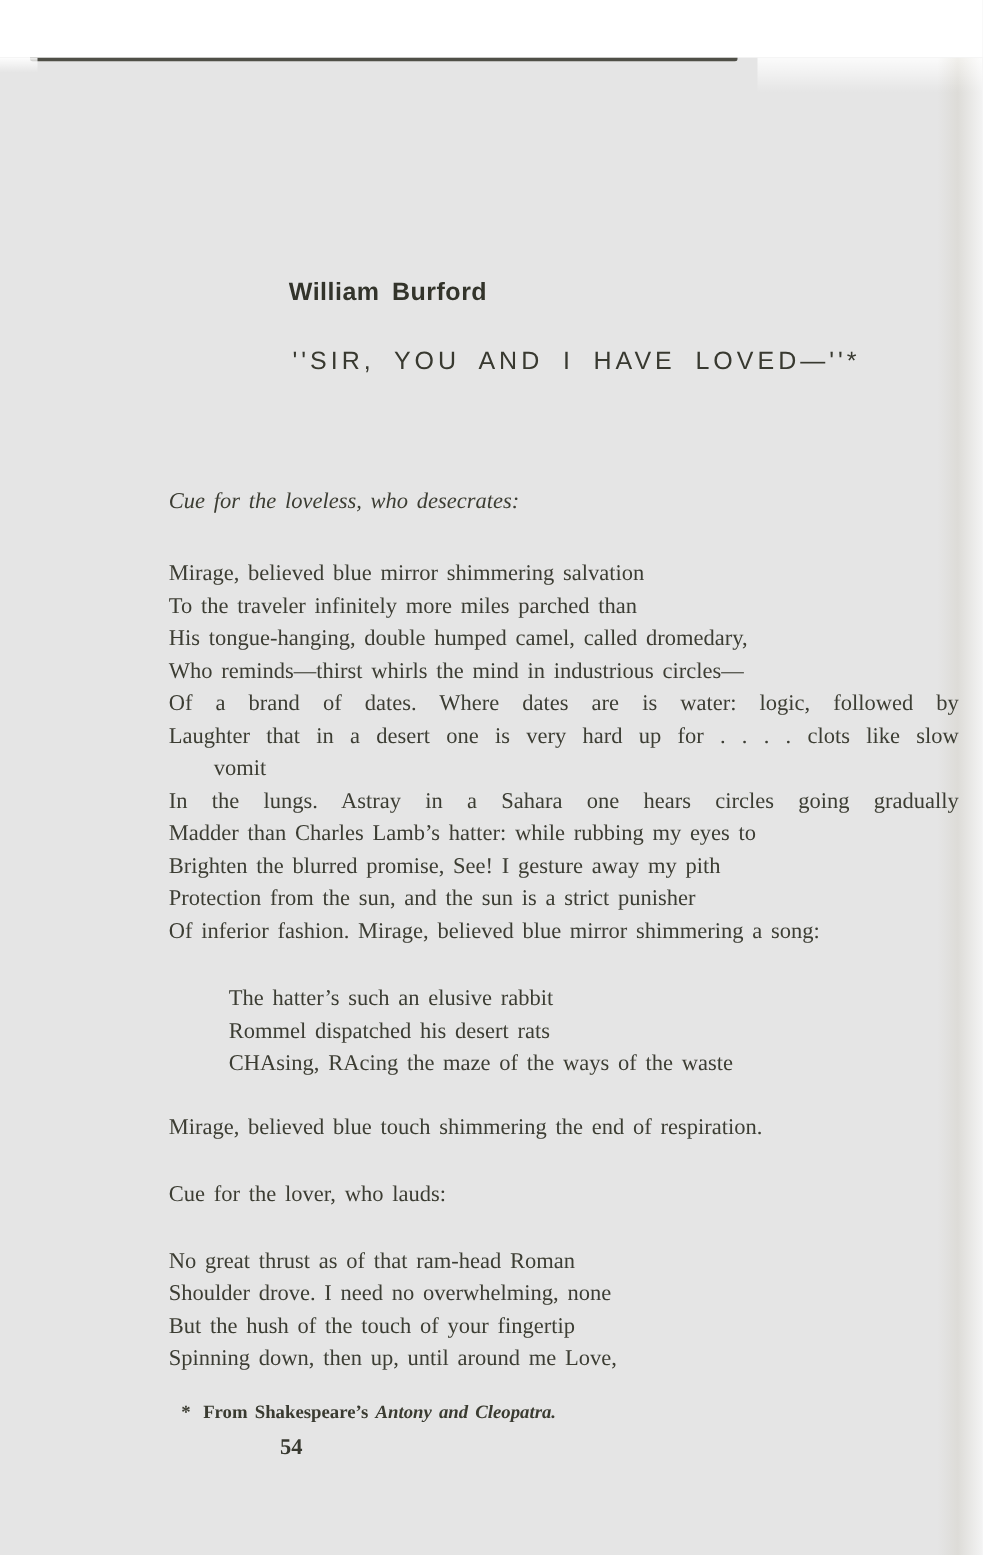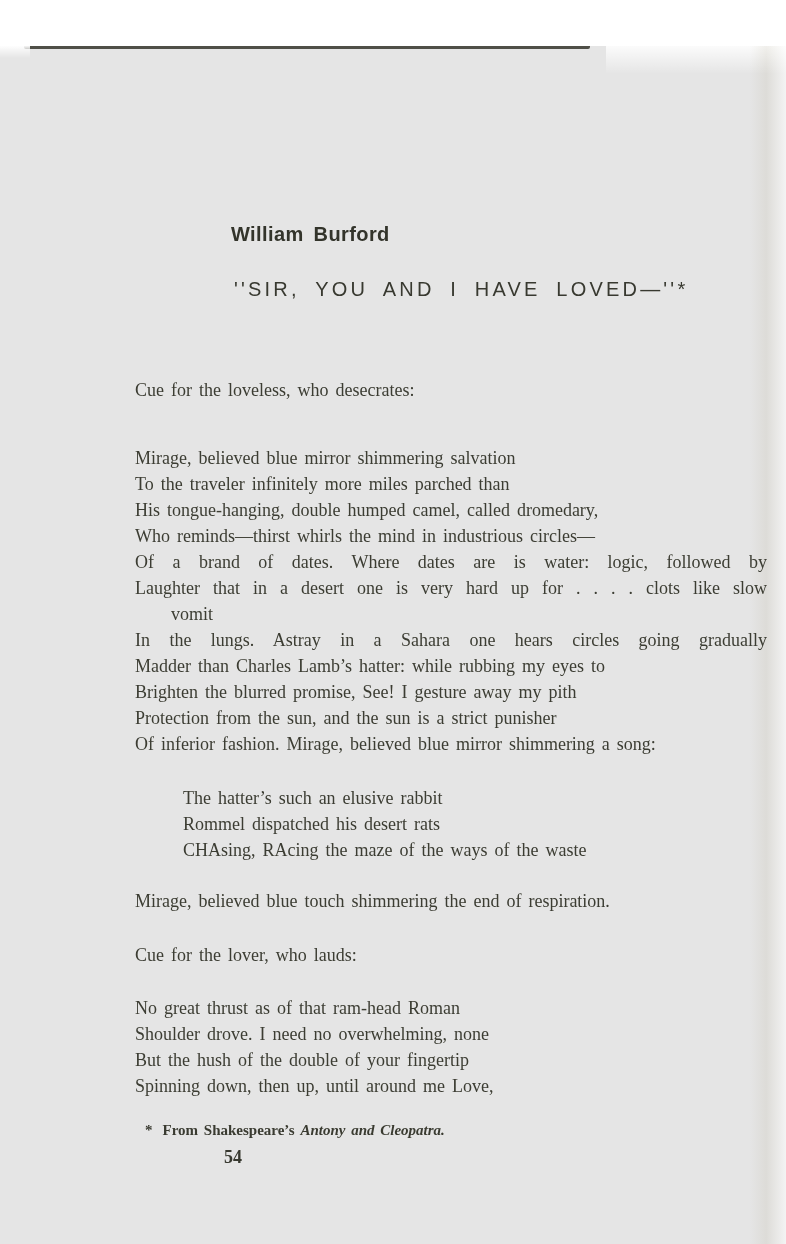--- a/index.html
+++ b/index.html
@@ -47,21 +47,21 @@
     word-spacing: 4px; color: #33342b;
   }
   .poem-title {
     position: absolute; left: 234px; top: 232px;
     font-family: "Liberation Sans", sans-serif;
     font-weight: 400; font-size: 20px; letter-spacing: 3.2px;
     word-spacing: 7px; color: #383930; white-space: nowrap;
   }
 
   .body-text { font-size: 18px; word-spacing: 2.5px; }
-  .cue-loveless { position: absolute; left: 135px; top: 334px; }
+  .cue-loveless { position: absolute; left: 135px; top: 344px; font-style: italic; }
   .stanza-1 { position: absolute; left: 135px; top: 399px; width: 632px; line-height: 26px; }
   .stanza-1 .j { text-align: justify; text-align-last: justify; }
   .hang-indent { padding-left: 36px; }
   .stanza-2 { position: absolute; left: 183px; top: 739px; line-height: 26px; }
   .refrain { position: absolute; left: 135px; top: 845px; }
   .cue-lover { position: absolute; left: 135px; top: 899px; }
   .stanza-3 { position: absolute; left: 135px; top: 949px; line-height: 26px; }
 
   .footnote {
     position: absolute; left: 145px; top: 1076px;
@@ -114,21 +114,21 @@
     <div>CHAsing, RAcing the maze of the ways of the waste</div>
   </div>
 
   <div class="refrain body-text">Mirage, believed blue touch shimmering the end of respiration.</div>
 
   <div class="cue-lover body-text">Cue for the lover, who lauds:</div>
 
   <div class="stanza-3 body-text">
     <div>No great thrust as of that ram-head Roman</div>
     <div>Shoulder drove. I need no overwhelming, none</div>
-    <div>But the hush of the double of your fingertip</div>
+    <div>But the hush of the touch of your fingertip</div>
     <div>Spinning down, then up, until around me Love,</div>
   </div>
 
   <div class="footnote">
     <span class="fn-marker">*</span><span>From Shakespeare’s </span><span class="fn-work">Antony and Cleopatra.</span>
   </div>
 
   <div class="page-number">54</div>
 
 </div>

